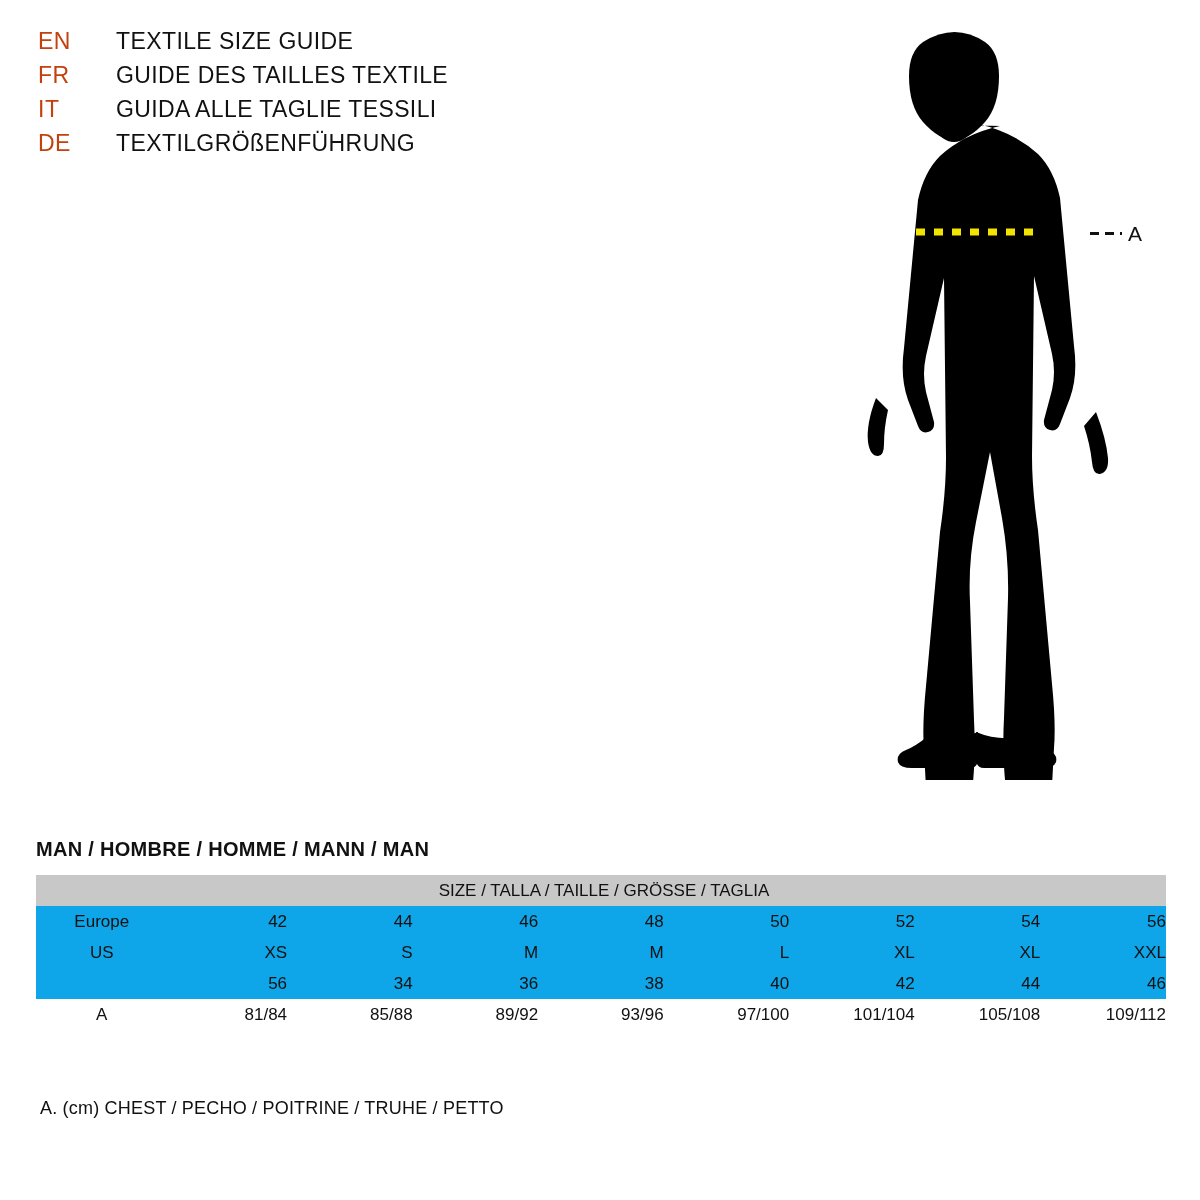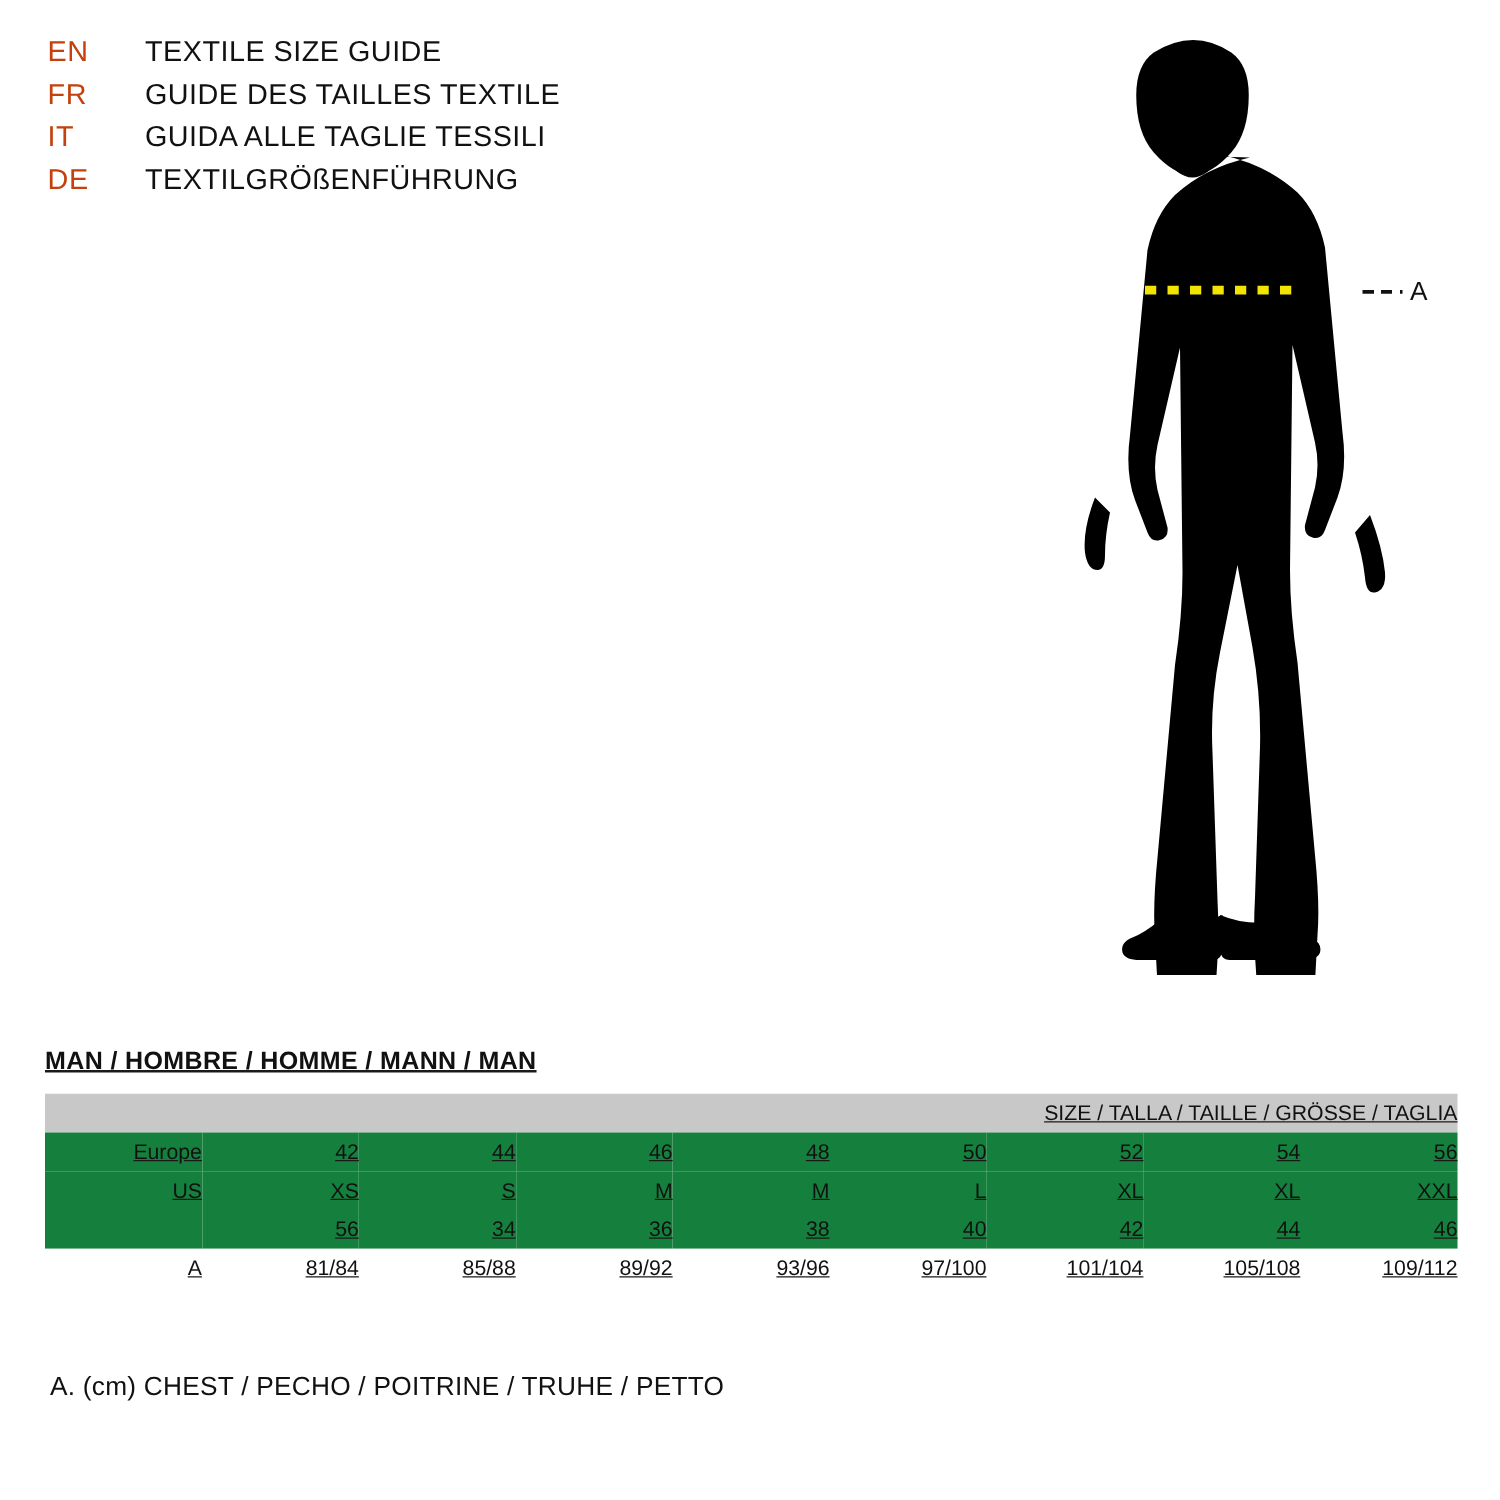--- a/index.html
+++ b/index.html
@@ -87,21 +87,20 @@
     height: 3px;
     background: repeating-linear-gradient(to right, #111 0 9px, transparent 9px 15px);
   }
 
   
   .table-section {
     position: absolute;
     left: 36px;
     top: 838px;
     width: 1130px;
-    text-decoration: underline;
   }
   .table-title {
     font-size: 20px;
     font-weight: bold;
     letter-spacing: 0.3px;
     color: #111;
     margin-bottom: 14px;
   }
   table.size-table {
     border-collapse: collapse;
@@ -111,43 +110,43 @@
   table.size-table td {
     font-size: 17px;
     color: #111;
     height: 31px;
     padding: 0;
     vertical-align: middle;
   }
   .col-label {
     width: 175px;
     padding-left: 6px !important;
-    text-align: right;
+    text-align: center;
   }
   .cell {
     text-align: right;
   }
   tr.band-dark td {
     background: #c8c8c8;
   }
   tr.band-light td {
-    background: #15803d;
+    background: #0ea5e9;
   }
   tr.band-white td {
     background: #ffffff;
   }
   .header-row td {
     font-size: 17px;
     color: #111;
   }
   .footnote {
     position: absolute;
     left: 40px;
     top: 1098px;
-    font-size: 21px;
+    font-size: 18px;
     color: #111;
     letter-spacing: 0.2px;
   }
 </style>
 </head>
 <body>
 
 <div class="page">
 
   <div class="lang-block">

